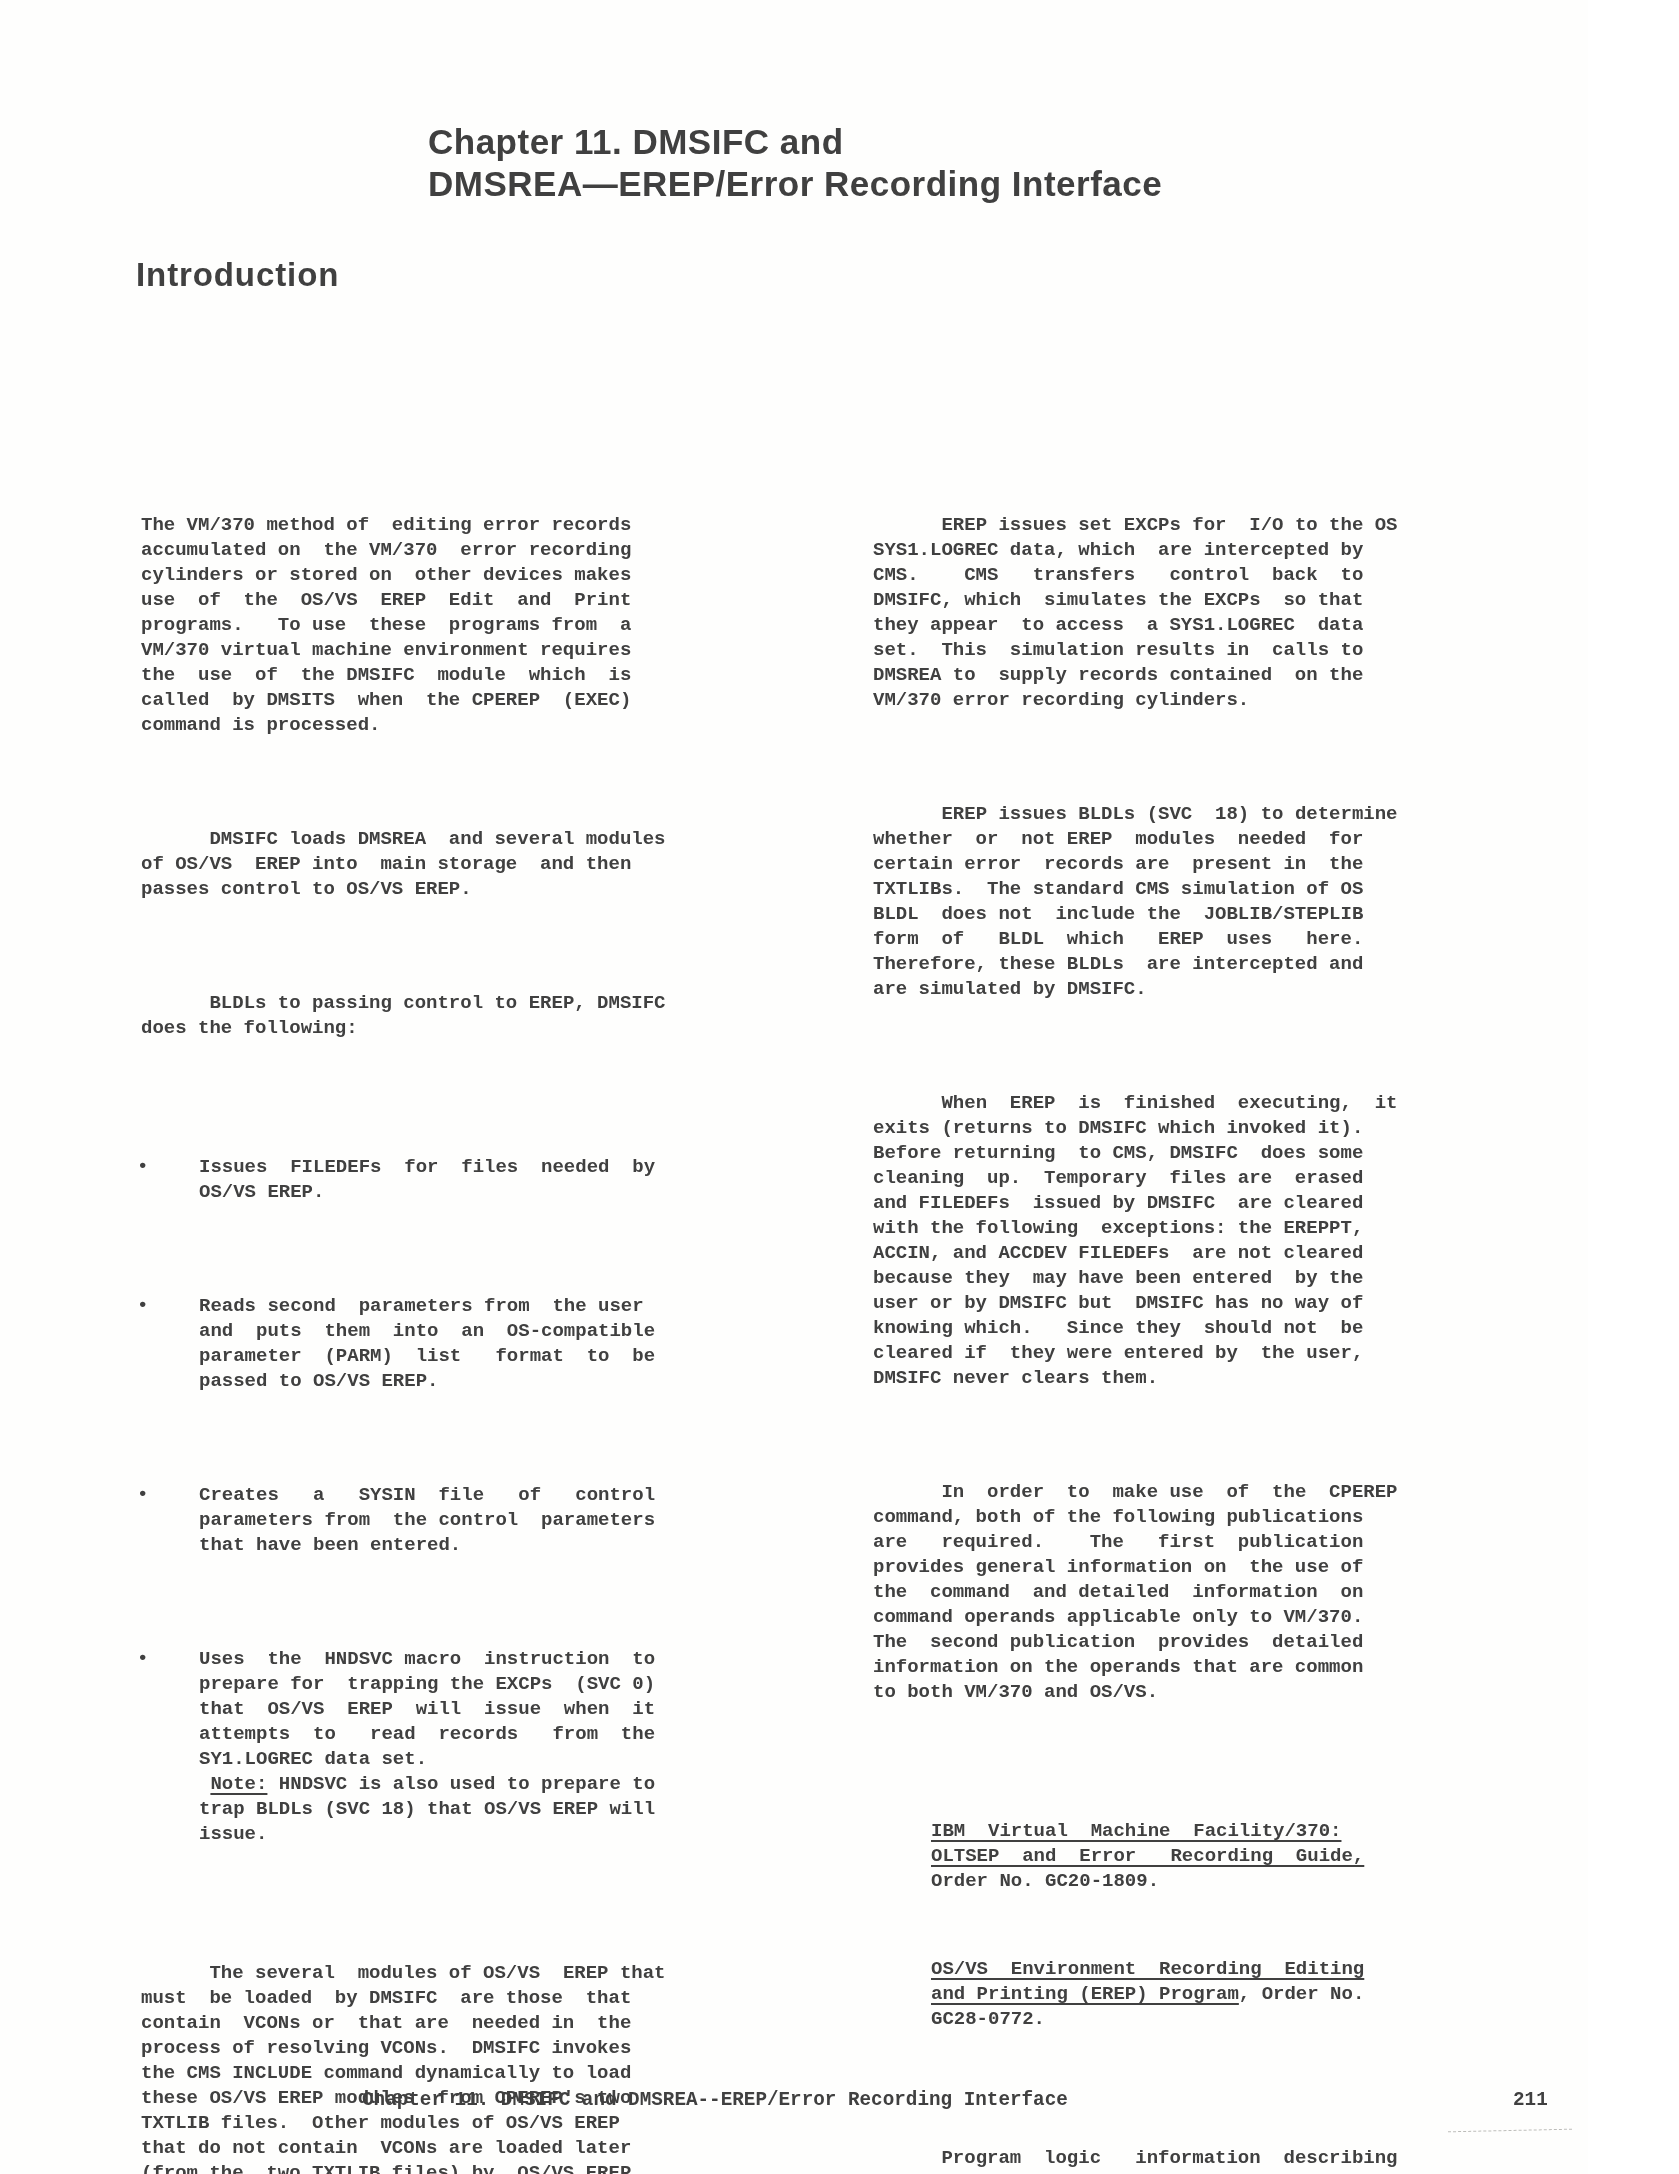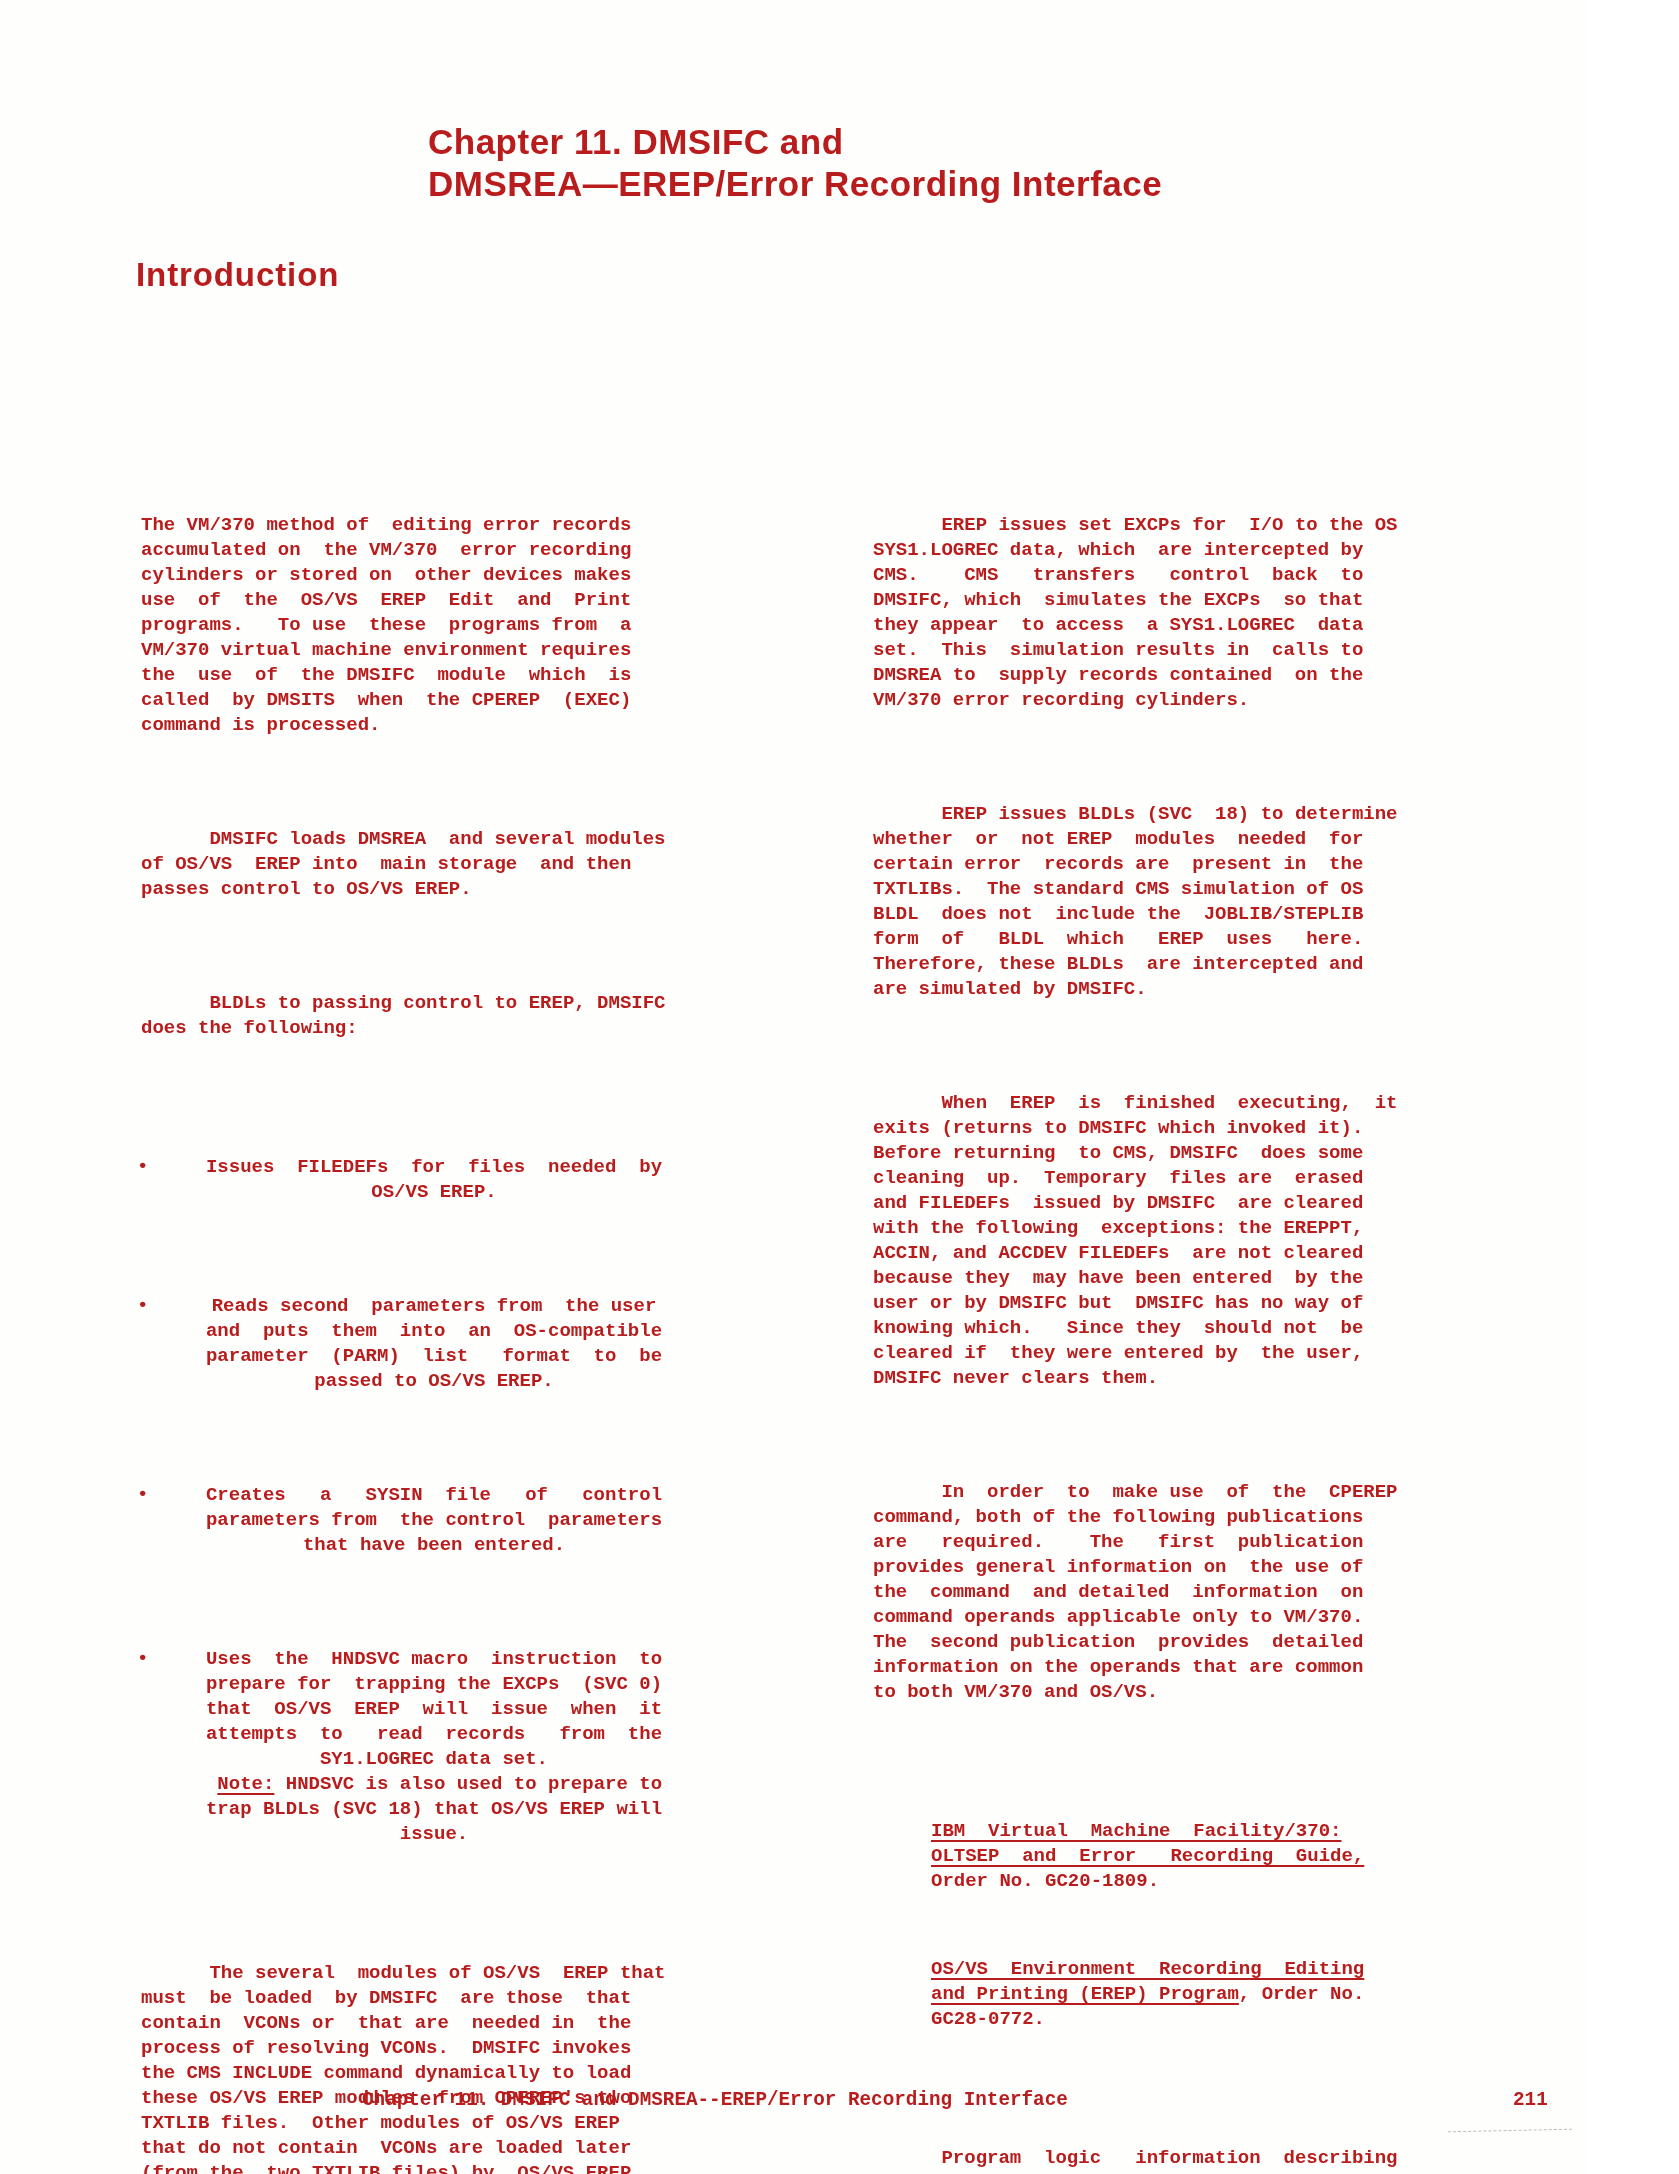--- a/index.html
+++ b/index.html
@@ -1,20 +1,20 @@
 <!DOCTYPE html>
 <html style="font-size:15px"><head>
 <meta charset="utf-8">
 <style>
   html,body{margin:0;padding:0;background:#ffffff;}
   .page{
     position:relative;
     width:1588px;height:2174px;
     background:#fefefd;
-    color:#b91c1c;
+    color:#404040;
     overflow:hidden;
     font-family:"Liberation Mono", monospace;
   }
   .doc-title{
     position:absolute;left:428px;top:121px;
     font-family:"Liberation Sans", sans-serif;
     font-weight:bold;font-size:35px;line-height:42px;
     letter-spacing:0.5px;
     white-space:pre;
   }
@@ -32,21 +32,21 @@
   .col-left{left:137px;}
   .col-right{left:869px;}
   .para{margin:0 0 39px 4px;}
   .para:last-child{margin-bottom:0;}
   .bullet-item{
     display:flex;margin:0 0 39px 0;
   }
   .bullet-glyph{
     width:62px;flex:0 0 62px;
   }
-  .bullet-text{flex:1;text-align:center;}
+  .bullet-text{flex:1;}
   .citation{
     padding-left:62px;margin:0 0 39px 0;
   }
   .citation.joined{margin-bottom:13px;}
   .u{
     text-decoration:underline;
     text-underline-offset:3.8px;
     text-decoration-thickness:1.9px;
   }
   .footer-line{

